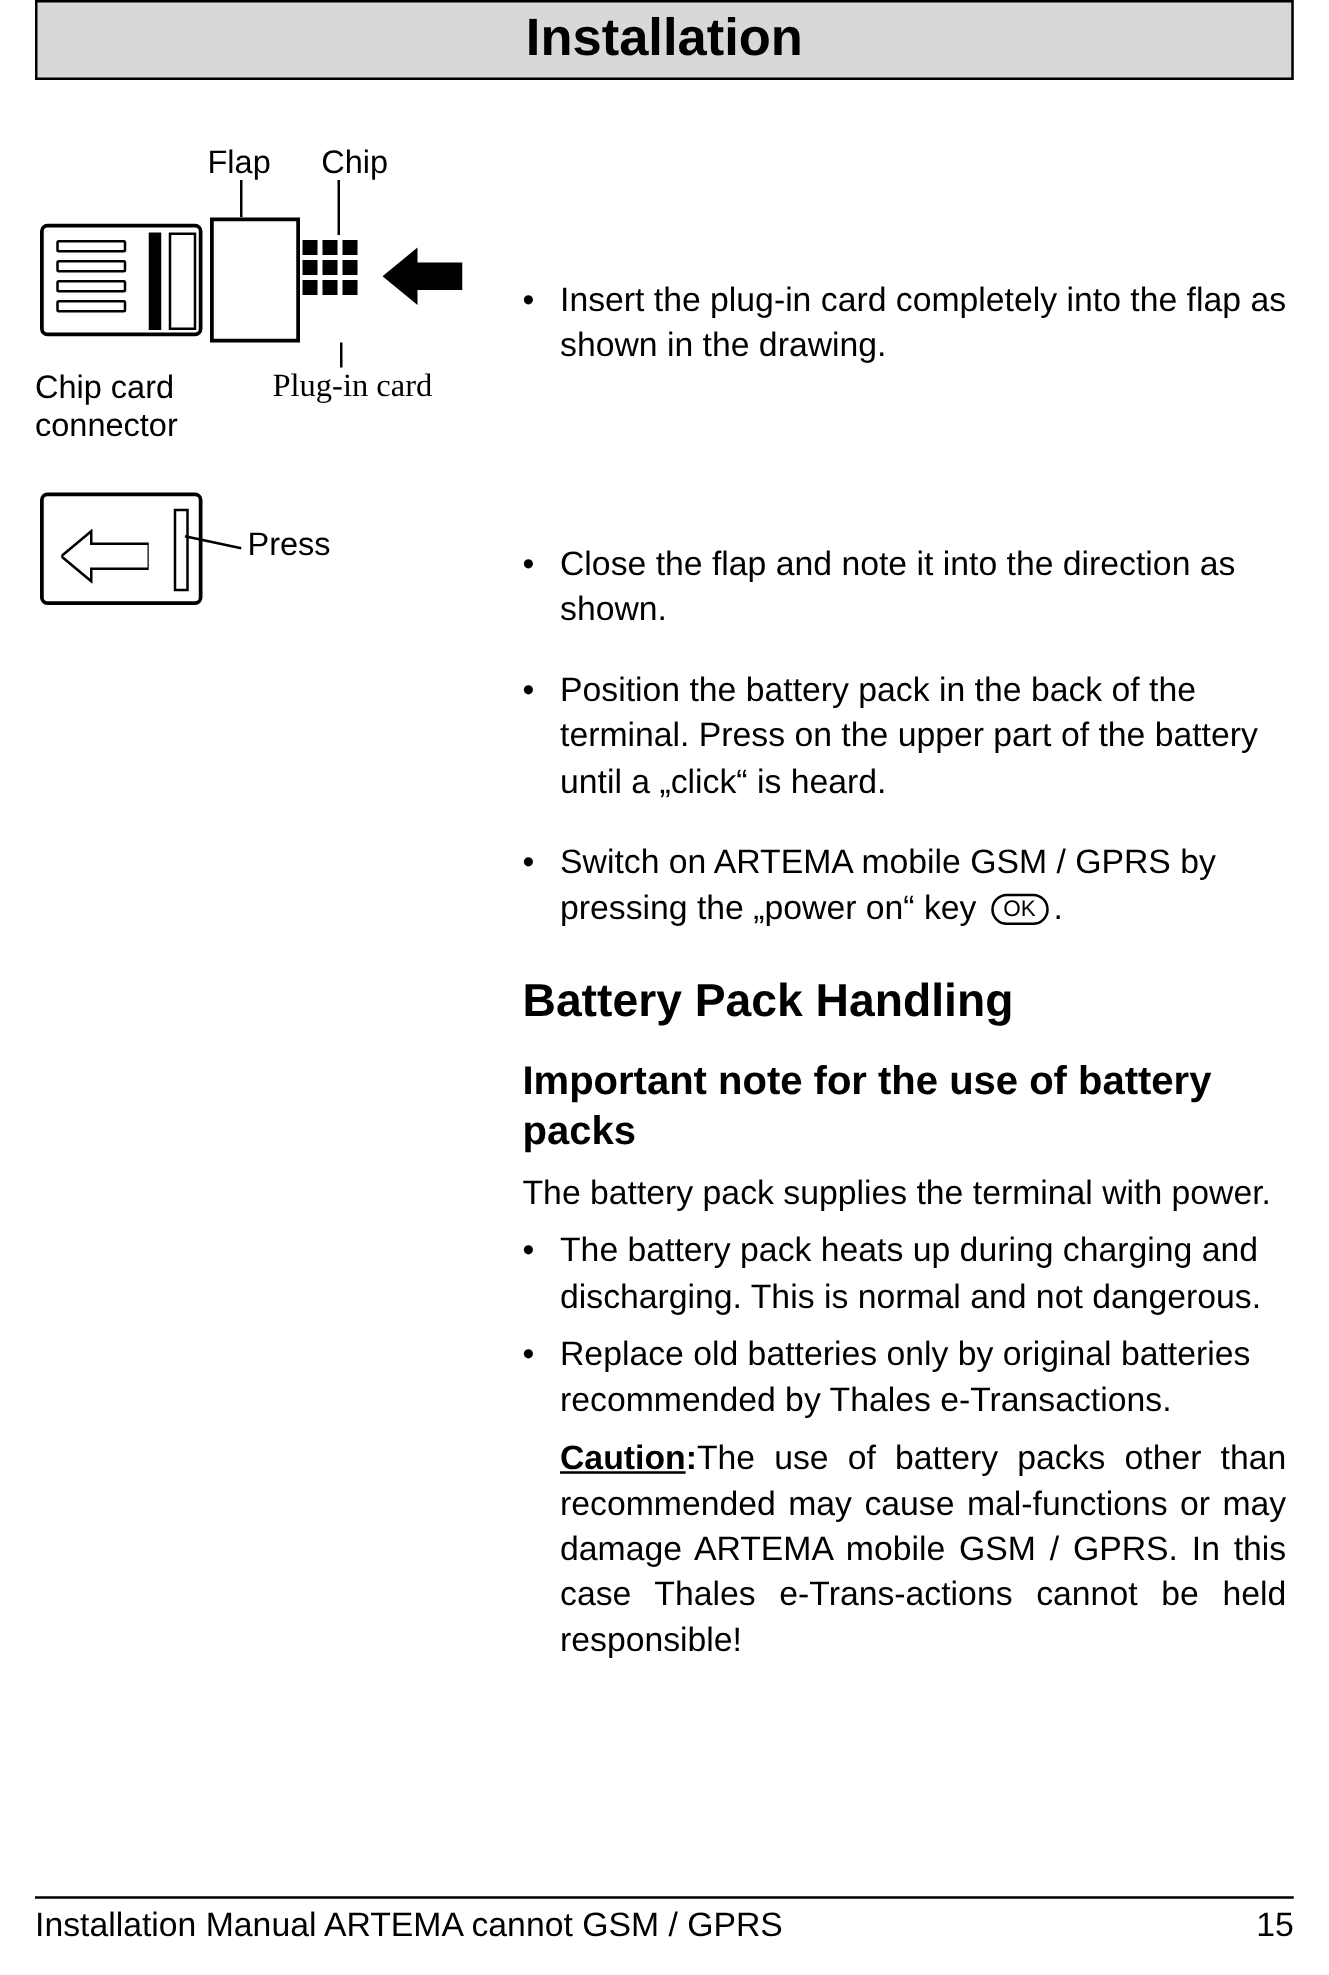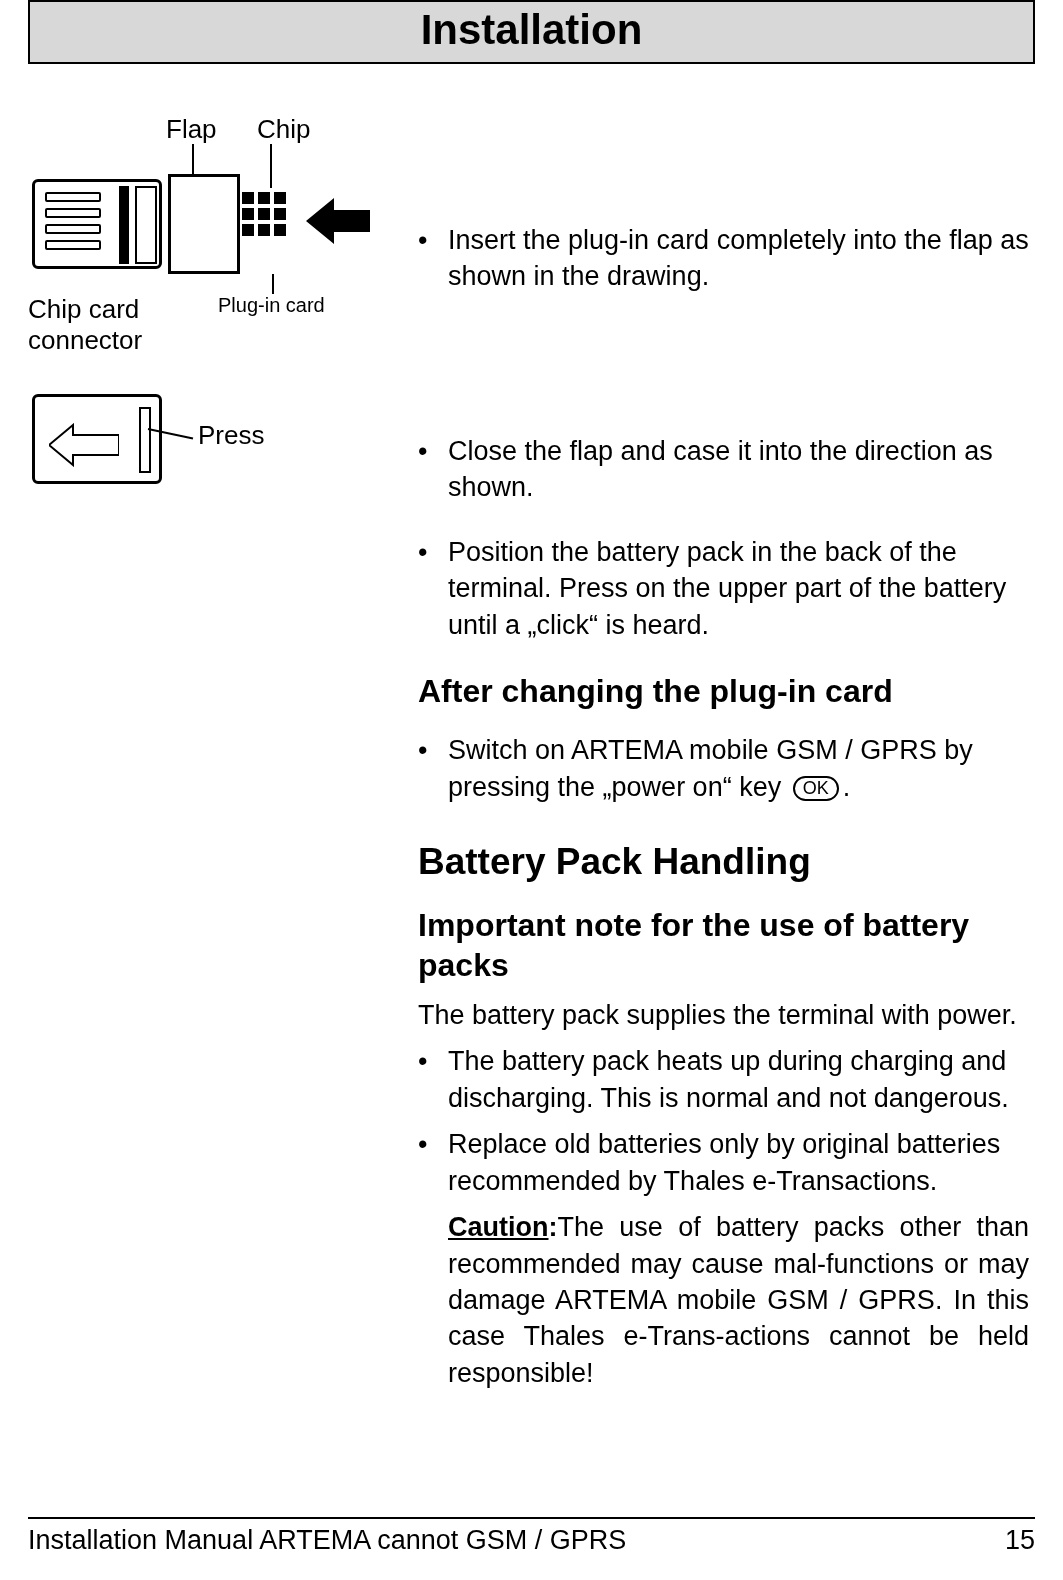--- a/index.html
+++ b/index.html
@@ -18,21 +18,21 @@
   .conn-slots { position: absolute; top: 10px; left: 10px; }
   .conn-slots div { width: 56px; height: 10px; border: 2px solid #000; border-radius: 2px; margin-bottom: 6px; }
   .conn-mid { position: absolute; top: 4px; left: 84px; width: 10px; height: 78px; background: #000; }
   .conn-right { position: absolute; top: 4px; left: 100px; width: 22px; height: 78px; border: 2px solid #000; }
   .flap { position: absolute; top: 60px; left: 140px; width: 72px; height: 100px; border: 3px solid #000; background: #fff; }
   .chip { position: absolute; top: 78px; left: 214px; width: 54px; height: 60px; background: #fff; }
   .chip-grid { display: grid; grid-template-columns: repeat(3, 12px); grid-template-rows: repeat(3, 12px); gap: 4px; }
   .chip-grid div { background: #000; }
   .arrow-left { position: absolute; top: 80px; left: 278px; }
   .lbl-connector { position: absolute; top: 180px; left: 0; font-size: 26px; line-height: 1.2; }
-  .lbl-plugin { position: absolute; top: 180px; left: 190px; font-size: 20px; }
+  .lbl-plugin { position: absolute; top: 180px; left: 190px; font-size: 26px; font-family: Liberation Serif, serif; }
   .line { position: absolute; background: #000; }
   .diagram-block2 { position: relative; height: 120px; margin-top: 30px; }
   .device2 { position: absolute; top: 10px; left: 4px; width: 130px; height: 90px; border: 3px solid #000; border-radius: 6px; background: #fff; }
   .arrow-white { position: absolute; top: 26px; left: 14px; }
   .lbl-lock { position: absolute; top: 36px; left: 170px; font-size: 26px; }
   .bullet-row { display: flex; font-size: 27px; line-height: 1.35; margin-bottom: 28px; }
   .bullet-row .dot { width: 30px; flex: none; }
   .bullet-row .txt { flex: 1; }
   .h2 { font-size: 32px; font-weight: bold; margin: 30px 0 22px 0; }
   .h1b { font-size: 37px; font-weight: bold; margin: 36px 0 22px 0; }
@@ -117,29 +117,28 @@
     <div class="right-col">
       <div class="spacer1"></div>
       <div class="bullet-row">
         <div class="dot">•</div>
         <div class="txt">Insert the plug-in card completely into the flap as shown in the drawing.</div>
       </div>
 
       <div style="height:110px;"></div>
       <div class="bullet-row">
         <div class="dot">•</div>
-        <div class="txt">Close the flap and case it into the direction as shown.</div>
+        <div class="txt">Close the flap and note it into the direction as shown.</div>
       </div>
 
       <div class="bullet-row">
         <div class="dot">•</div>
         <div class="txt">Position the battery pack in the back of the terminal. Press on the upper part of the battery until a „click“ is heard.</div>
       </div>
 
-      <div class="h2">After changing the plug-in card</div>
 
       <div class="bullet-row">
         <div class="dot">•</div>
         <div class="txt">
           <span>Switch on ARTEMA mobile GSM / GPRS by pressing the „power on“ key</span>
           <span class="ok-key">OK</span><span>.</span>
         </div>
       </div>
 
       <div class="h1b">Battery Pack Handling</div>

